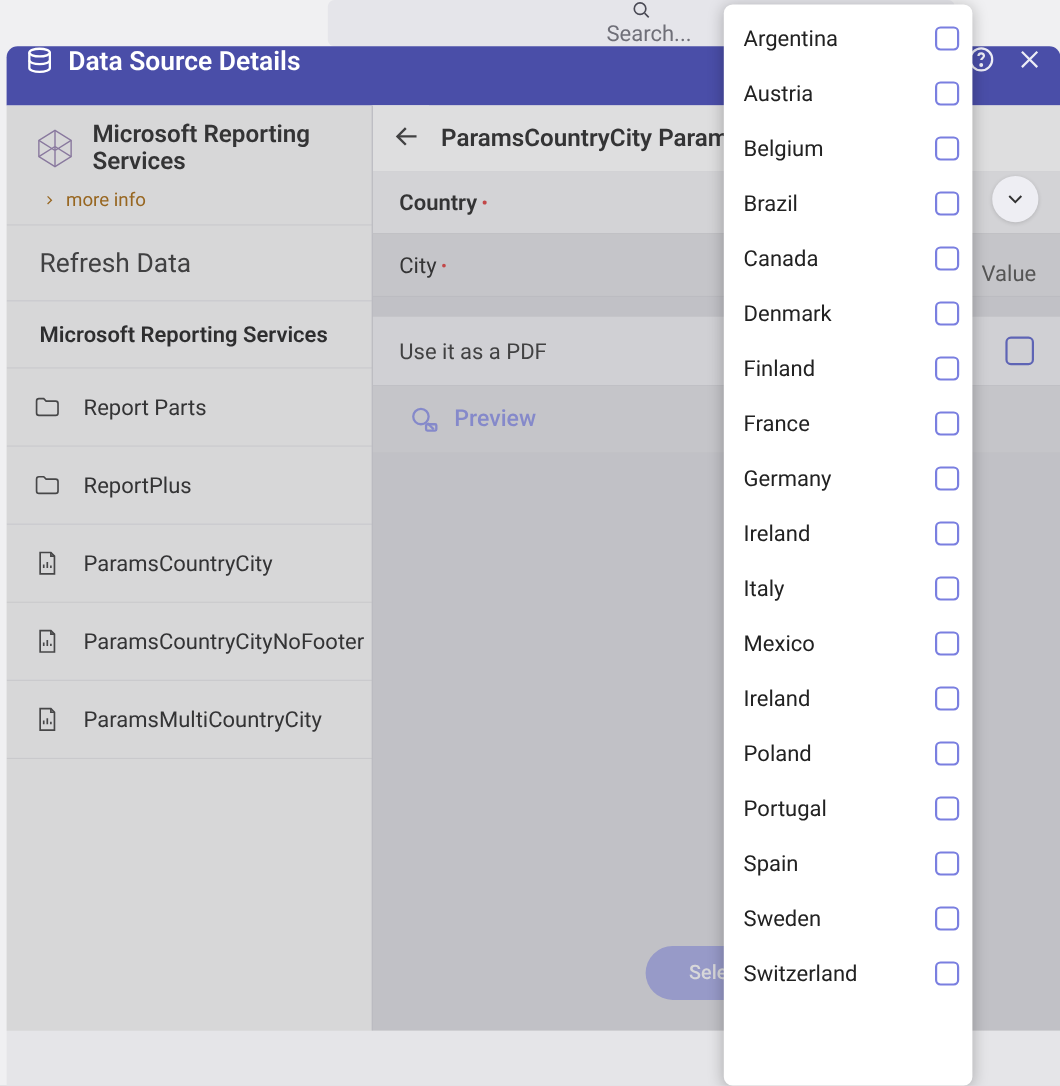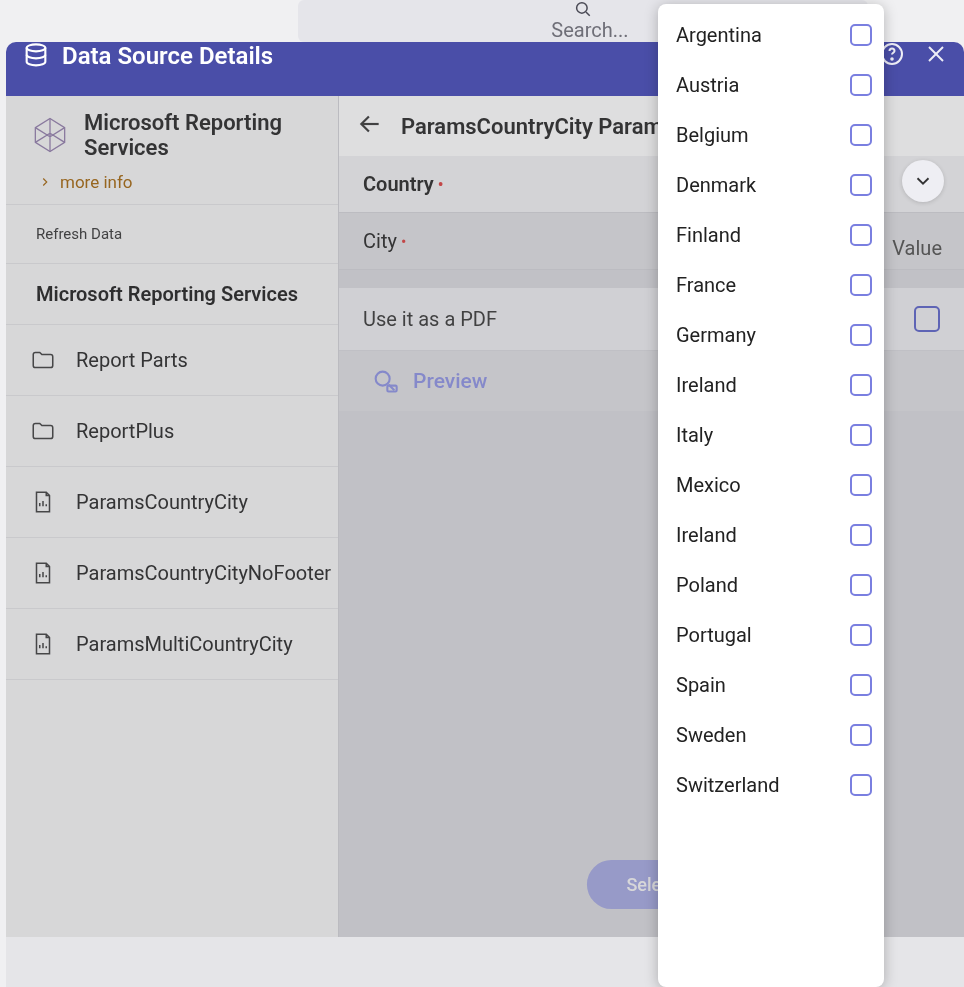--- a/index.html
+++ b/index.html
@@ -60,21 +60,21 @@
       overflow: hidden;
     }
     .ds-title-row { display: flex; padding: 14px 18px 4px 22px; align-items: center; }
     .ds-title-row .icon {
       width: 44px; height: 44px; display:flex; align-items:center; justify-content:center;
     }
     .ds-title-row .txt { margin-left: 12px; }
     .ds-title-row h2 { font-size: 22px; font-weight: 600; color:#222;}
     .more-info { padding: 8px 0 12px 32px; color: #a16207; font-size: 17px; display:flex; align-items:center;}
     .more-info svg { width:14px; height:14px; margin-right:8px;}
-    .refresh { padding: 20px 30px; color:#333; font-size: 15px; border-top: 1px solid #e0e0e3; border-bottom: 1px solid #e0e0e3;}
+    .refresh { padding: 20px 30px; color:#333; font-size: 24px; border-top: 1px solid #e0e0e3; border-bottom: 1px solid #e0e0e3;}
     .section-label { padding: 18px 30px; font-weight: 600; font-size: 20px; color:#1a1a1a; border-bottom:1px solid #e0e0e3;}
     .tree-item {
       display:flex; align-items:center; padding: 22px 24px; border-bottom:1px solid #e0e0e3; color:#222; font-size:20px;
     }
     .tree-item svg { width:26px; height:26px; margin-right:20px; color:#3a3a3a; stroke-width:1.4; }
 
     
     .params-panel {
       position: absolute;
       top: 96px;
@@ -304,20 +304,28 @@
       </div>
       <div class="opt">
         <span>Austria</span>
         <span class="cb"></span>
       </div>
       <div class="opt">
         <span>Belgium</span>
         <span class="cb"></span>
       </div>
       <div class="opt">
+        <span>Brazil</span>
+        <span class="cb"></span>
+      </div>
+      <div class="opt">
+        <span>Canada</span>
+        <span class="cb"></span>
+      </div>
+      <div class="opt">
         <span>Denmark</span>
         <span class="cb"></span>
       </div>
       <div class="opt">
         <span>Finland</span>
         <span class="cb"></span>
       </div>
       <div class="opt">
         <span>France</span>
         <span class="cb"></span>

